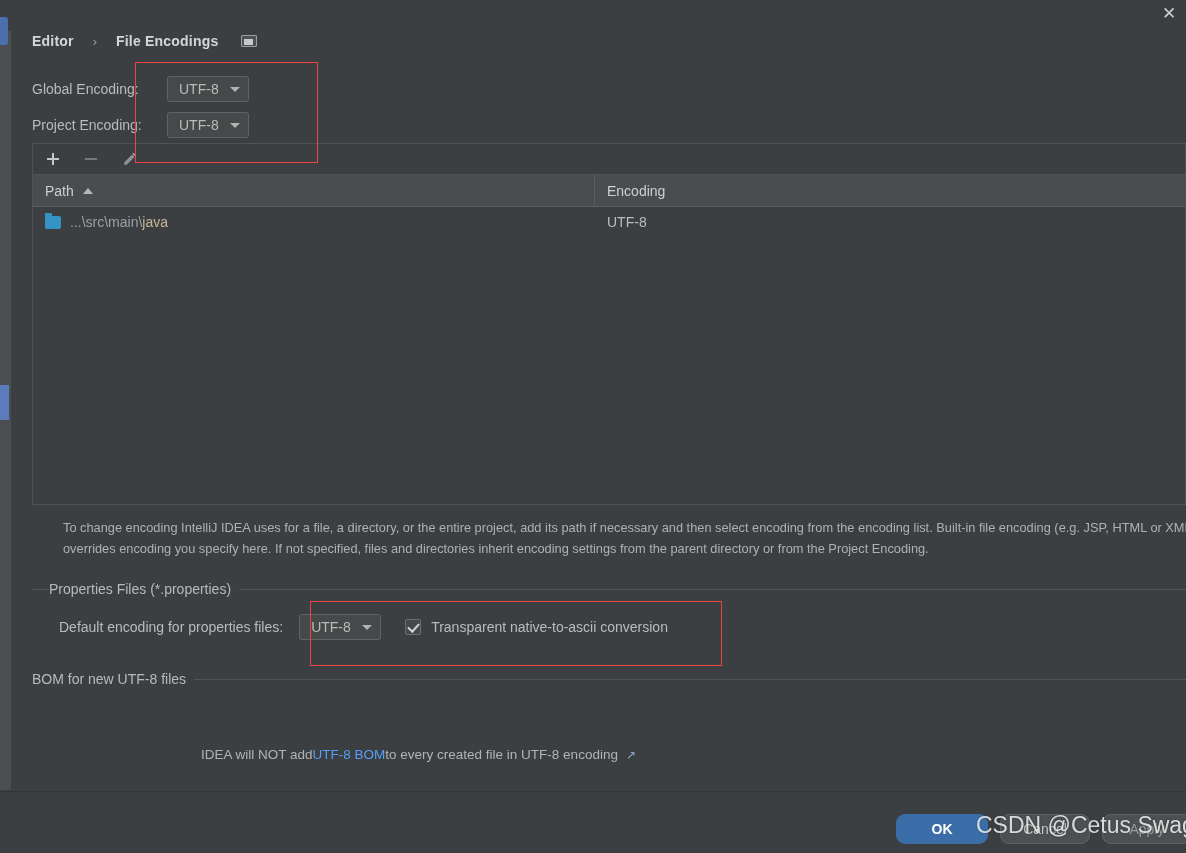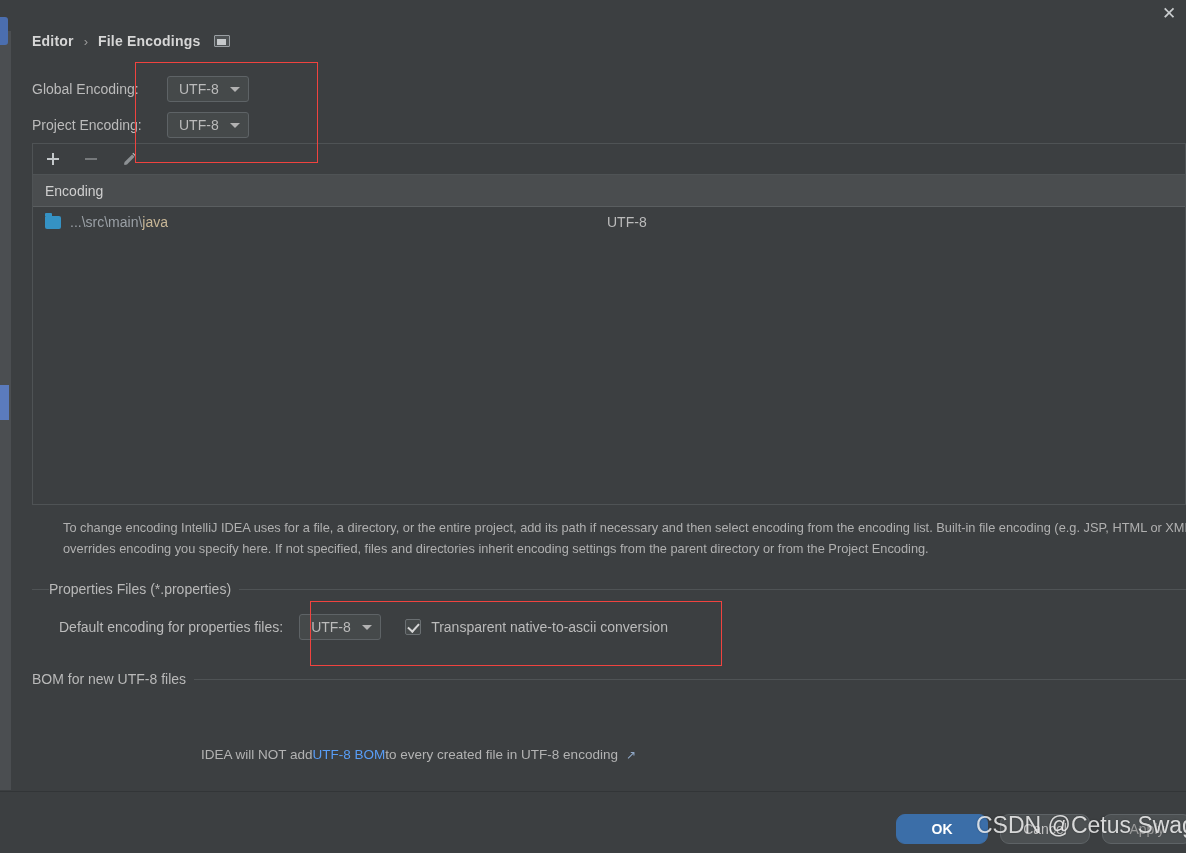--- a/index.html
+++ b/index.html
@@ -51,21 +51,21 @@
     width: 1175px; height: 790px;
     background: #3c3f41;
   }
 
   
   #breadcrumb {
     position: absolute;
     left: 21px; top: 33px;
     display: flex;
     align-items: center;
-    gap: 10px;
+    gap: 19px;
     font-size: 14px;
     justify-content: flex-end;
   }
   .crumb {
     color: #d6d6d6;
     font-weight: bold;
     letter-spacing: .2px;
   }
   .crumb-sep {
     color: #9b9b9b;
@@ -434,20 +434,24 @@
     <span class="tb-btn">
       <svg width="15" height="15" viewBox="0 0 15 15" aria-hidden="true">
         <path d="M2 12.2 L2.6 10 L10.2 2.4 L12.6 4.8 L5 12.4 L2.8 13 Z" fill="#8d9194"></path>
         <path d="M10.4 1.6 L11.3 0.8 L13.9 3.4 L13.1 4.2 Z" fill="#b9bdbf"></path>
       </svg>
     </span>
   </div>
 
   <div id="enc-table">
     <div id="table-head">
+      <div class="th" id="th-path">
+        <span>Path</span>
+        <span class="sort-arrow"></span>
+      </div>
       <div class="th" id="th-enc">
         <span>Encoding</span>
       </div>
     </div>
 
     <div class="trow">
       <div class="td-path">
         <span class="folder-icon"></span>
         <span class="path-dim">...\src\main\</span>
         <span class="path-leaf">java</span>

